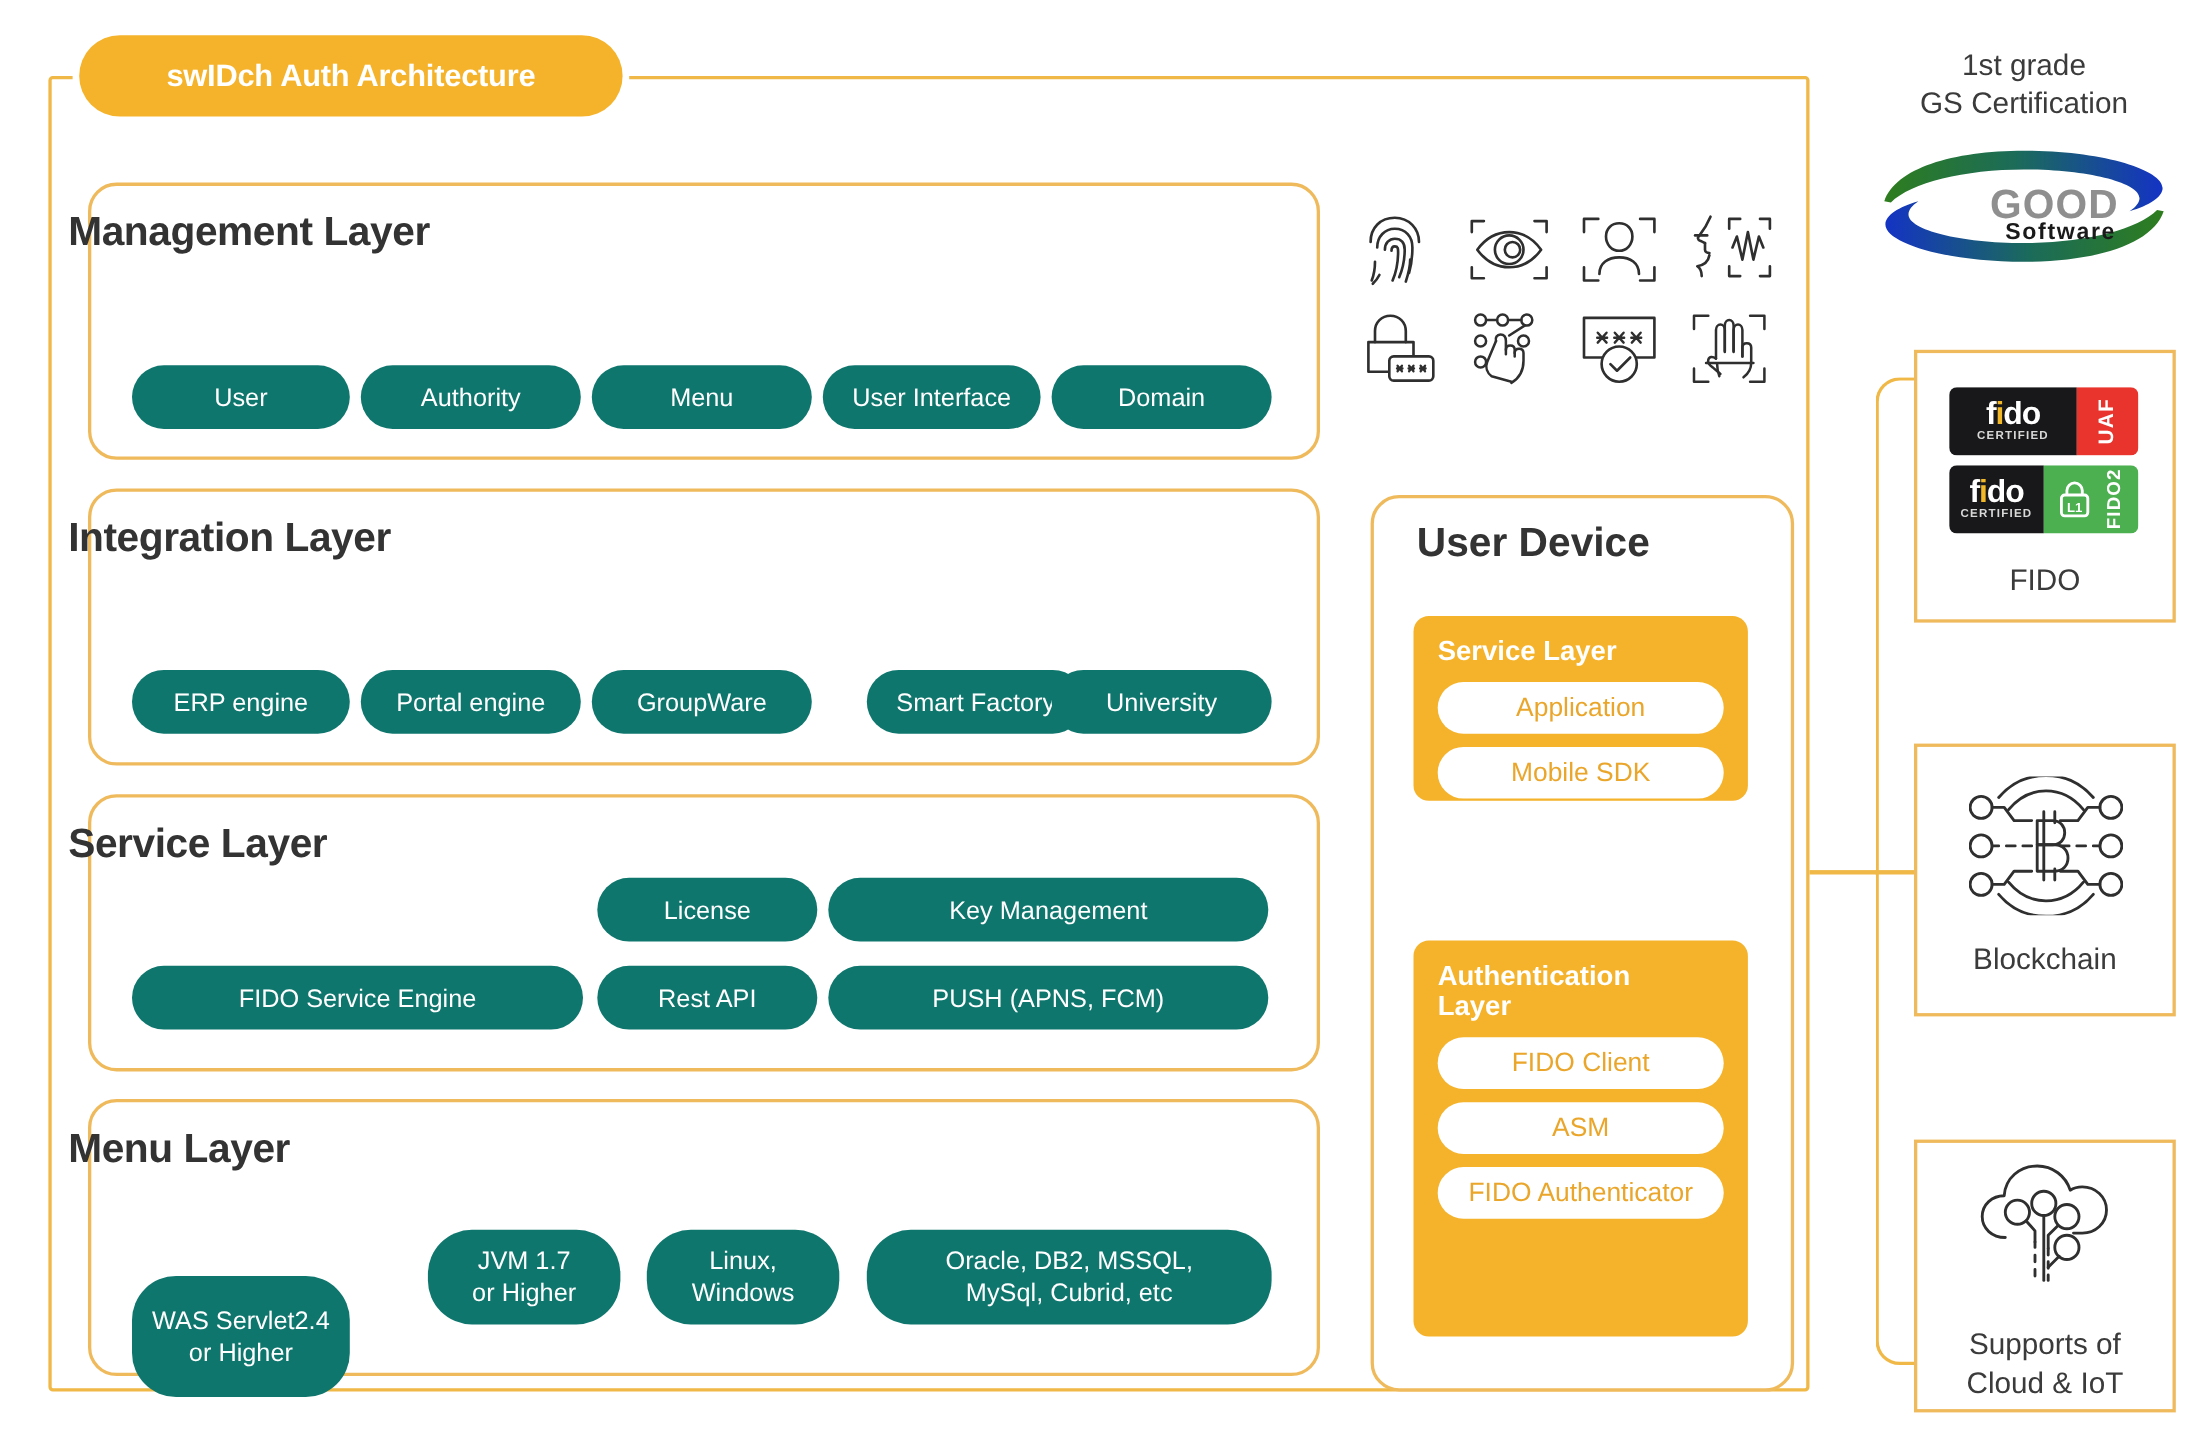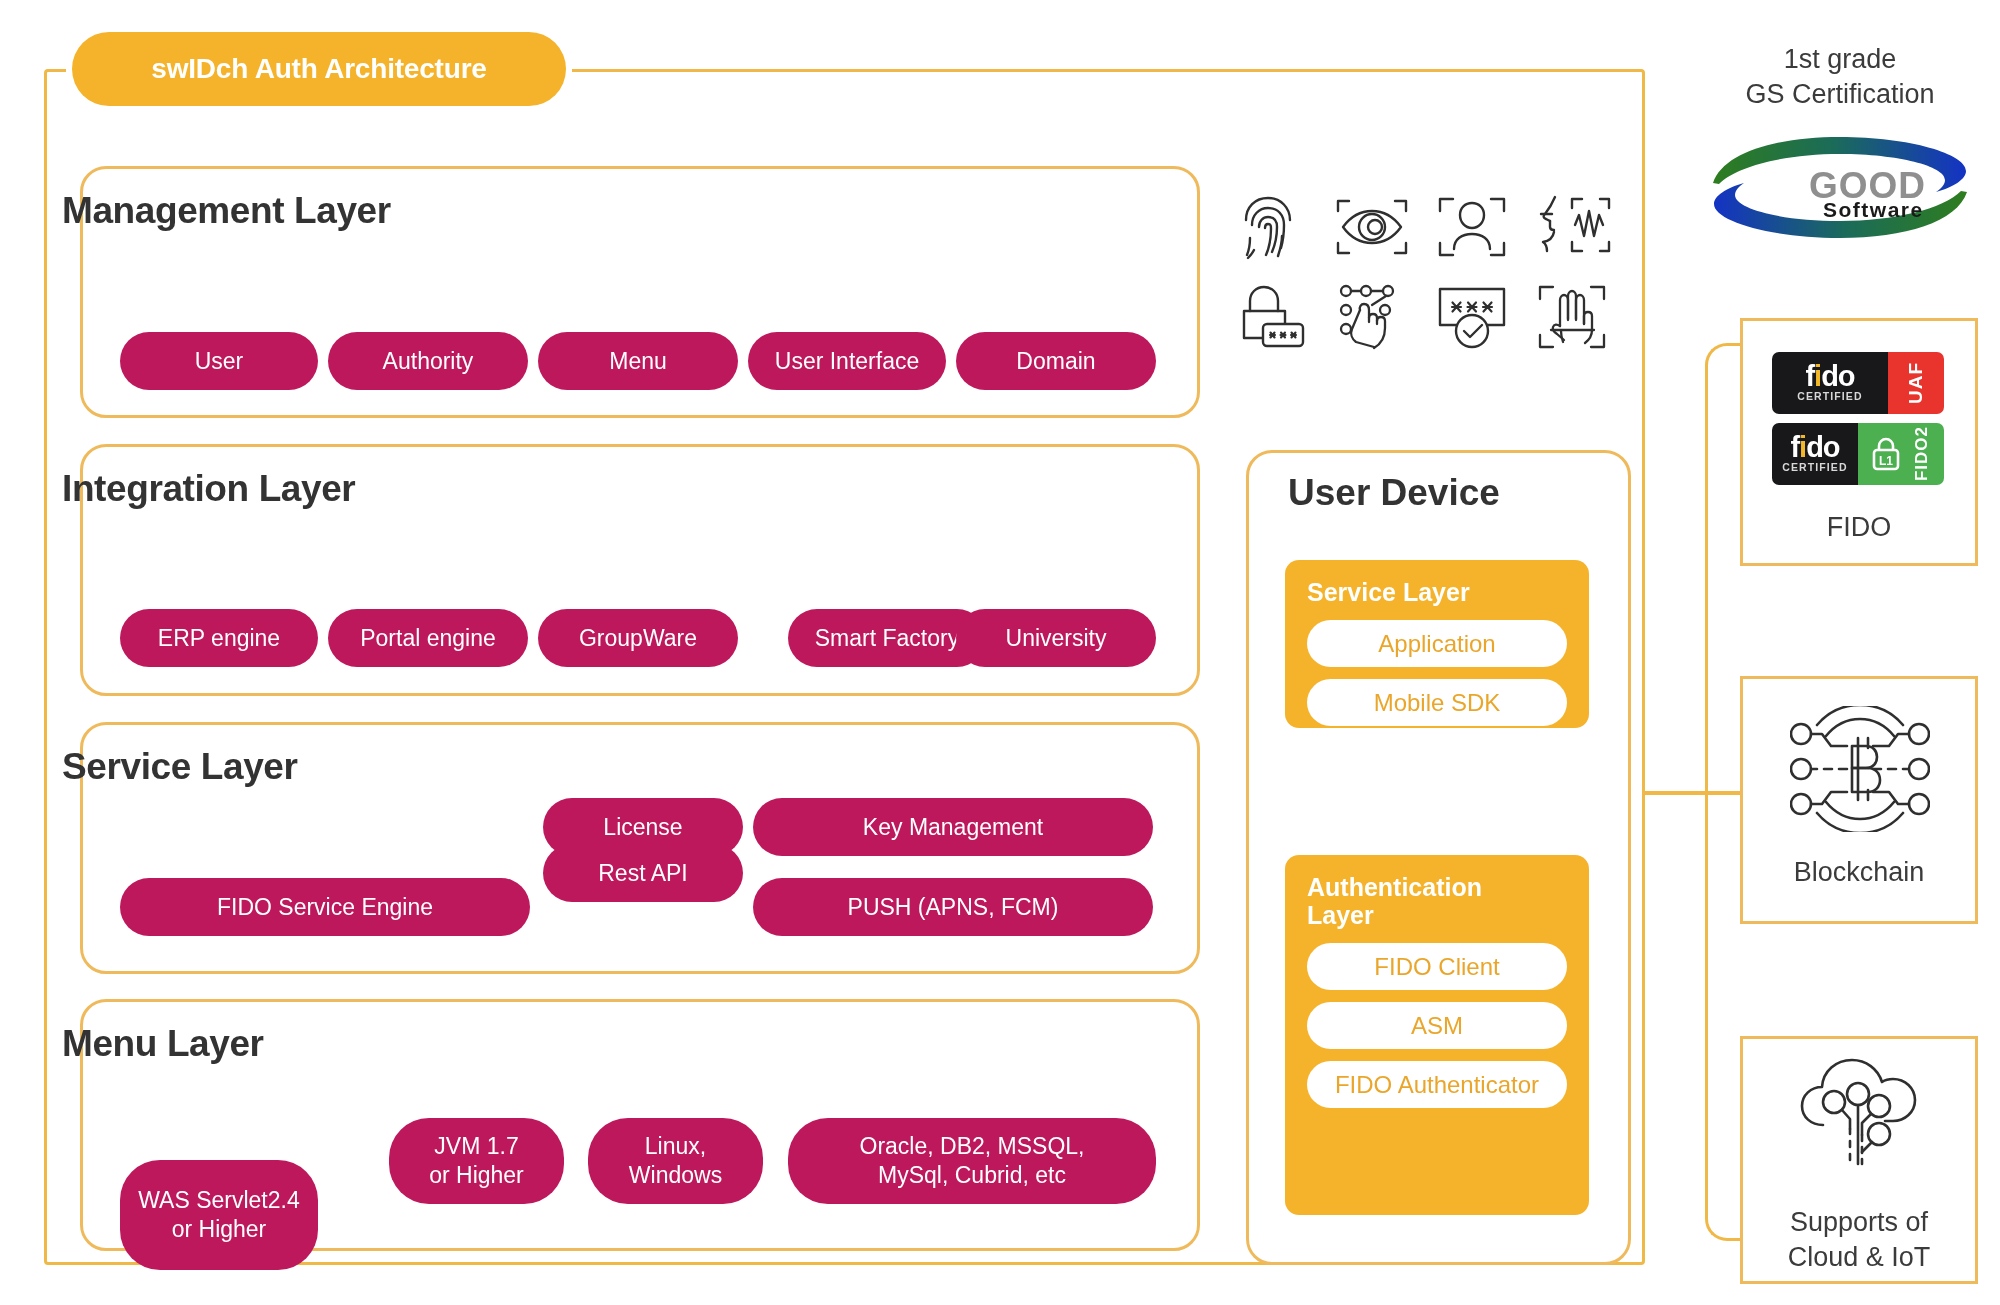--- a/index.html
+++ b/index.html
@@ -30,21 +30,21 @@
     box-sizing:border-box;
   }
   .layer-title{
     position:absolute;left:62px;
     font-size:37px;font-weight:700;color:#333333;letter-spacing:-0.4px;
     white-space:nowrap;
   }
 
   
   .pill{
-    position:absolute;background:#be185d;border-radius:34px;
+    position:absolute;background:#0f766e;border-radius:34px;
     display:flex;align-items:center;justify-content:center;
     color:#ffffff;font-size:23px;font-weight:400;line-height:1.25;
     text-align:center;box-sizing:border-box;padding:0 8px;
   }
   .pill.two-line{border-radius:40px;font-size:23px;}
 
   
   #user-device-card{
     left:1246px;top:450px;width:385px;height:815px;
     border:3px solid #EFBA5C;border-radius:26px;background:#fff;box-sizing:border-box;
@@ -137,21 +137,21 @@
 <div class="pill" style="left:328px;top:609px;width:200px;height:58px;">Portal engine</div>
 <div class="pill" style="left:538px;top:609px;width:200px;height:58px;">GroupWare</div>
 <div class="pill" style="left:788px;top:609px;width:198px;height:58px;">Smart Factory</div>
 <div class="pill" style="left:956px;top:609px;width:200px;height:58px;">University</div>
 
 <div class="abs layer-card" style="left:80px;top:722px;width:1120px;height:252px;"></div>
 <div class="layer-title" style="top:746px;">Service Layer</div>
 <div class="pill" style="left:543px;top:798px;width:200px;height:58px;">License</div>
 <div class="pill" style="left:753px;top:798px;width:400px;height:58px;">Key Management</div>
 <div class="pill" style="left:120px;top:878px;width:410px;height:58px;">FIDO Service Engine</div>
-<div class="pill" style="left:543px;top:844px;width:200px;height:58px;">Rest API</div>
+<div class="pill" style="left:543px;top:878px;width:200px;height:58px;">Rest API</div>
 <div class="pill" style="left:753px;top:878px;width:400px;height:58px;">PUSH (APNS, FCM)</div>
 
 <div class="abs layer-card" style="left:80px;top:999px;width:1120px;height:252px;"></div>
 <div class="layer-title" style="top:1023px;">Menu Layer</div>
 
 <div class="pill two-line" style="left:120px;top:1160px;width:198px;height:110px;flex-direction:column;">
   <span>WAS Servlet2.4</span>
   <span>or Higher</span>
 </div>
 <div class="pill two-line" style="left:389px;top:1118px;width:175px;height:86px;flex-direction:column;">

